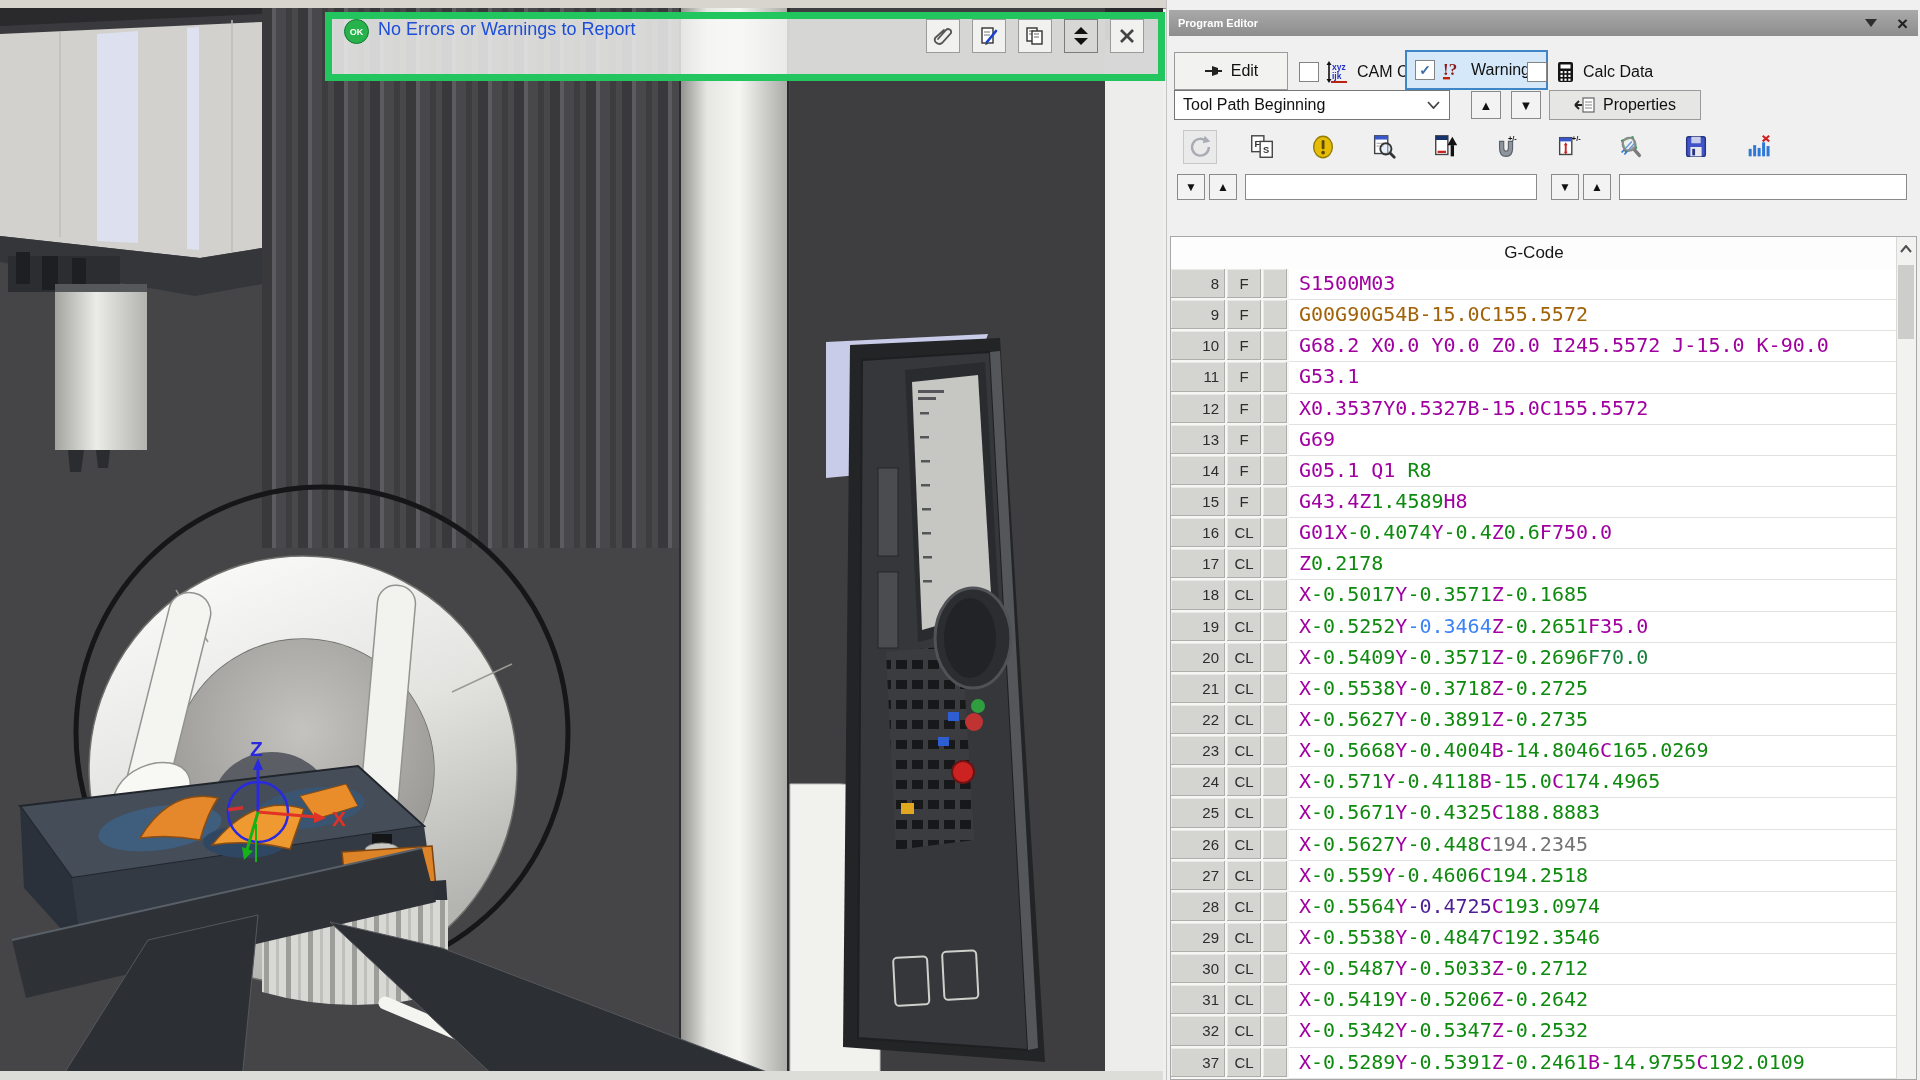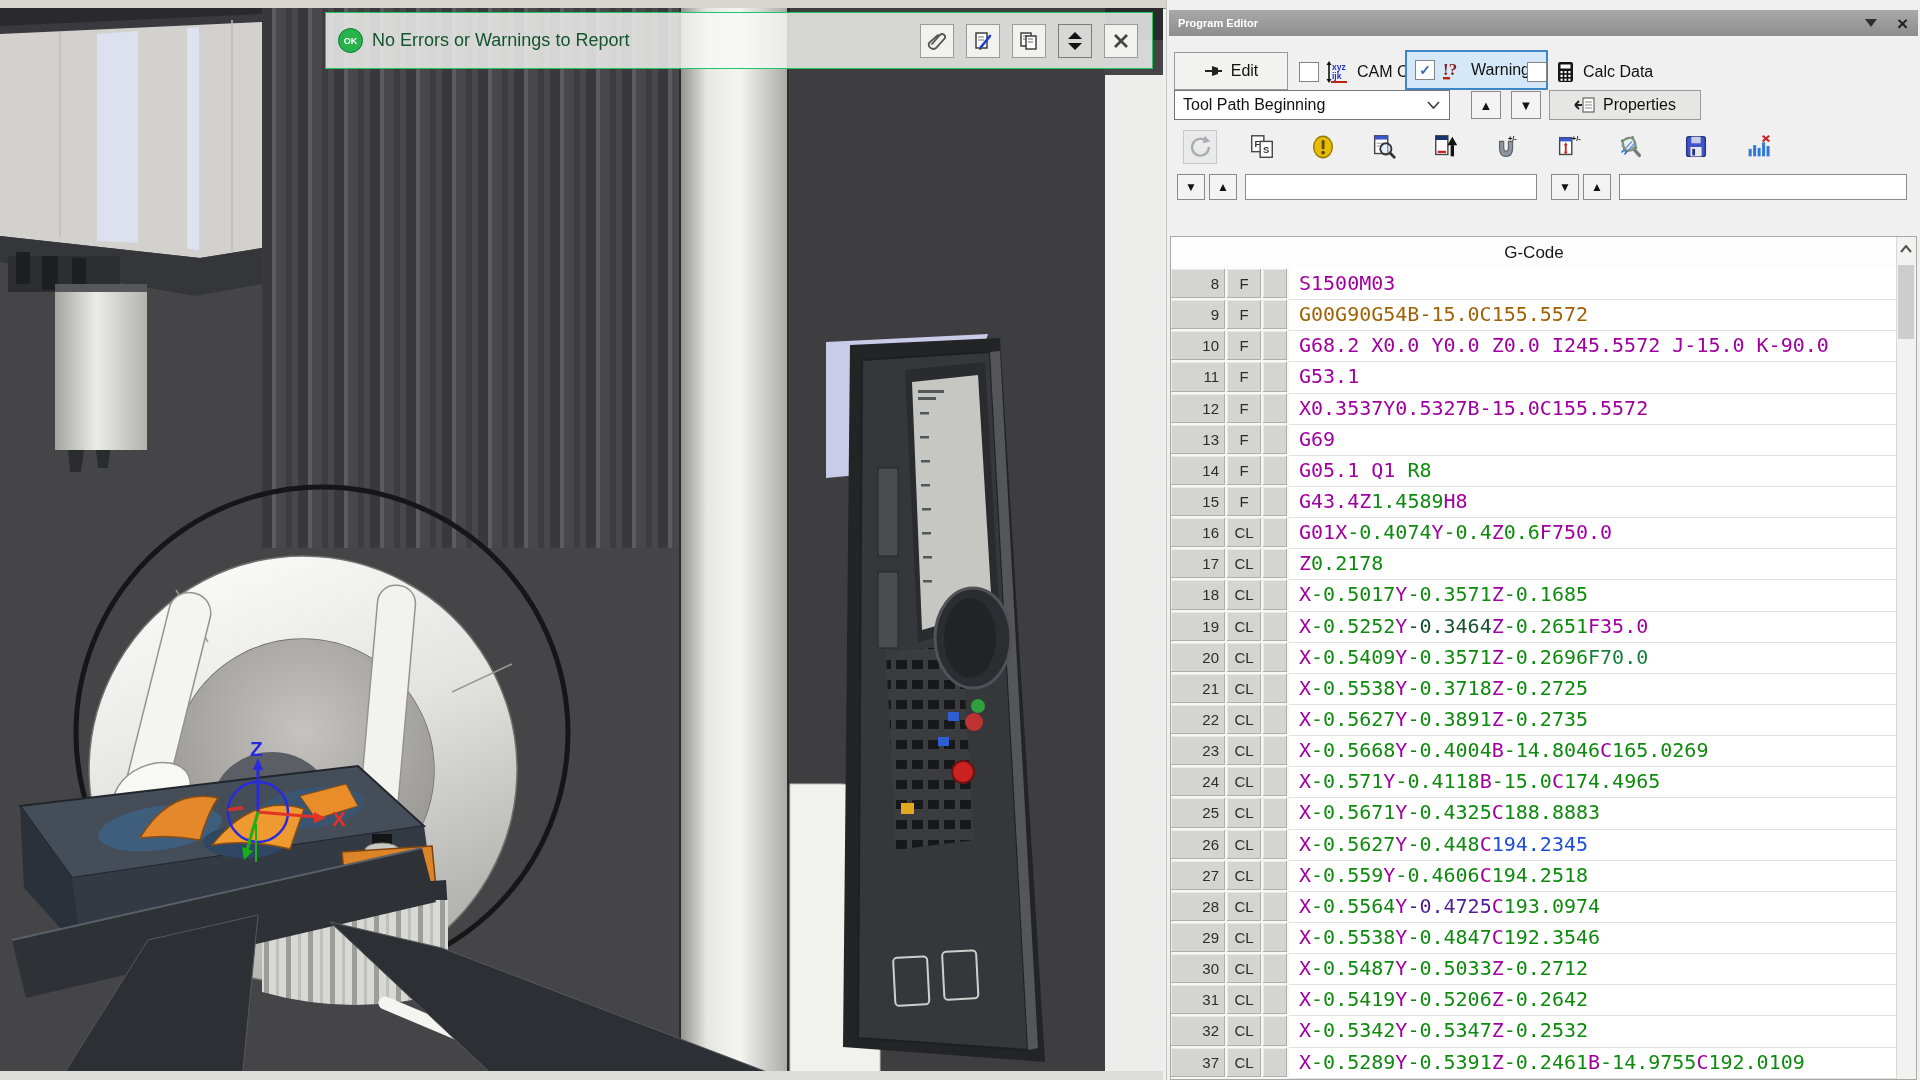--- a/index.html
+++ b/index.html
@@ -4,26 +4,26 @@
 <style>
   html,body{margin:0;padding:0;}
   body{width:1920px;height:1080px;position:relative;overflow:hidden;
        background:#f0f0f0;font-family:"Liberation Sans",sans-serif;}
   
   .window-top{position:absolute;left:0;top:0;width:1166px;height:8px;background:#d8d5cf;border-bottom:1px solid #8d8d8a;}
   .scene{position:absolute;left:0;top:0;width:1163px;height:1080px;}
   .scene svg{display:block;}
   
   .msgbar{position:absolute;left:325px;top:12px;width:826px;height:55px;
-          background:rgba(248,248,247,0.82);border:1px solid #22c55e;
-          display:flex;align-items:center;z-index:5;}
+          background:rgba(248,248,247,0.82);border:7px solid #22c55e;
+          display:flex;align-items:flex-start;z-index:5;}
   .ok-badge{width:23px;height:23px;border-radius:50%;background:#27b24b;border:1px solid #0d7a2c;
             color:#fff;font-size:9px;font-weight:bold;display:flex;align-items:center;justify-content:center;
             margin-left:12px;flex:0 0 auto;}
-  .msg-text{font-size:18px;color:#14532d;margin-left:9px;white-space:nowrap;}
+  .msg-text{font-size:18px;color:#1d4ed8;margin-left:9px;white-space:nowrap;}
   .msg-btns{margin-left:auto;display:flex;gap:12px;margin-right:14px;}
   .mbtn{width:32px;height:32px;background:#f1f1f0;border:1px solid #9b9b9b;
         display:flex;align-items:center;justify-content:center;}
   .mbtn.pressed{background:#d7d7d6;border:1px solid #7c7c7c;}
   
   .editor{position:absolute;left:1166px;top:0;width:754px;height:1080px;background:#f0f0f0;
           border-left:1px solid #c4c4c2;box-sizing:border-box;}
   .ed-titlebar{position:absolute;left:2px;right:2px;top:10px;height:26px;
                background:linear-gradient(#a9a9a9,#8d8d8d);display:flex;align-items:center;}
   .ed-title{color:#fff;font-weight:bold;font-size:11px;margin-left:9px;}
@@ -536,21 +536,21 @@
         <div class="grow">
           <div class="gc gnum">18</div>
           <div class="gc gtype">CL</div>
           <div class="gc"></div>
           <div class="gcode-text"><span style="color: rgb(161, 0, 161);">X</span><span style="color: rgb(14, 138, 14);">-0.5017</span><span style="color: rgb(161, 0, 161);">Y</span><span style="color: rgb(14, 138, 14);">-0.3571</span><span style="color: rgb(161, 0, 161);">Z</span><span style="color: rgb(14, 138, 14);">-0.1685</span></div>
         </div>
         <div class="grow">
           <div class="gc gnum">19</div>
           <div class="gc gtype">CL</div>
           <div class="gc"></div>
-          <div class="gcode-text"><span style="color: rgb(161, 0, 161);">X</span><span style="color: rgb(14, 138, 14);">-0.5252</span><span style="color: rgb(161, 0, 161);">Y</span><span style="color: #14532d;">-0.3464</span><span style="color: rgb(161, 0, 161);">Z</span><span style="color: rgb(14, 138, 14);">-0.2651</span><span style="color: rgb(161, 0, 161);">F35.0</span></div>
+          <div class="gcode-text"><span style="color: rgb(161, 0, 161);">X</span><span style="color: rgb(14, 138, 14);">-0.5252</span><span style="color: rgb(161, 0, 161);">Y</span><span style="color: #3b82f6;">-0.3464</span><span style="color: rgb(161, 0, 161);">Z</span><span style="color: rgb(14, 138, 14);">-0.2651</span><span style="color: rgb(161, 0, 161);">F35.0</span></div>
         </div>
         <div class="grow">
           <div class="gc gnum">20</div>
           <div class="gc gtype">CL</div>
           <div class="gc"></div>
           <div class="gcode-text"><span style="color: rgb(161, 0, 161);">X</span><span style="color: rgb(14, 138, 14);">-0.5409</span><span style="color: rgb(161, 0, 161);">Y</span><span style="color: rgb(14, 138, 14);">-0.3571</span><span style="color: rgb(161, 0, 161);">Z</span><span style="color: rgb(14, 138, 14);">-0.2696</span><span style="color: #15803d;">F70.0</span></div>
         </div>
         <div class="grow">
           <div class="gc gnum">21</div>
           <div class="gc gtype">CL</div>
@@ -578,21 +578,21 @@
         <div class="grow">
           <div class="gc gnum">25</div>
           <div class="gc gtype">CL</div>
           <div class="gc"></div>
           <div class="gcode-text"><span style="color: rgb(161, 0, 161);">X</span><span style="color: rgb(14, 138, 14);">-0.5671</span><span style="color: rgb(161, 0, 161);">Y</span><span style="color: rgb(14, 138, 14);">-0.4325</span><span style="color: rgb(161, 0, 161);">C</span><span style="color: rgb(14, 138, 14);">188.8883</span></div>
         </div>
         <div class="grow">
           <div class="gc gnum">26</div>
           <div class="gc gtype">CL</div>
           <div class="gc"></div>
-          <div class="gcode-text"><span style="color: rgb(161, 0, 161);">X</span><span style="color: rgb(14, 138, 14);">-0.5627</span><span style="color: rgb(161, 0, 161);">Y</span><span style="color: rgb(14, 138, 14);">-0.448</span><span style="color: rgb(161, 0, 161);">C</span><span style="color: #1d4ed8;">194.2345</span></div>
+          <div class="gcode-text"><span style="color: rgb(161, 0, 161);">X</span><span style="color: rgb(14, 138, 14);">-0.5627</span><span style="color: rgb(161, 0, 161);">Y</span><span style="color: rgb(14, 138, 14);">-0.448</span><span style="color: rgb(161, 0, 161);">C</span><span style="color: #737373;">194.2345</span></div>
         </div>
         <div class="grow">
           <div class="gc gnum">27</div>
           <div class="gc gtype">CL</div>
           <div class="gc"></div>
           <div class="gcode-text"><span style="color: rgb(161, 0, 161);">X</span><span style="color: rgb(14, 138, 14);">-0.559</span><span style="color: rgb(161, 0, 161);">Y</span><span style="color: rgb(14, 138, 14);">-0.4606</span><span style="color: rgb(161, 0, 161);">C</span><span style="color: rgb(14, 138, 14);">194.2518</span></div>
         </div>
         <div class="grow">
           <div class="gc gnum">28</div>
           <div class="gc gtype">CL</div>

